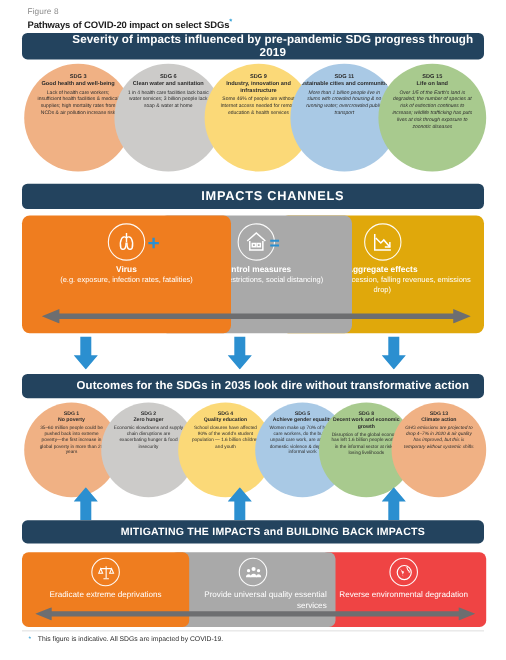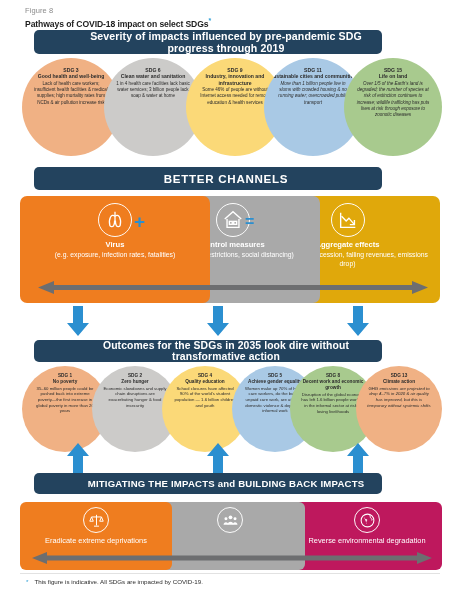--- a/index.html
+++ b/index.html
@@ -17,21 +17,21 @@
     font-size:7.5px; color:#8b8b8b; letter-spacing:.1px;
   }
   .fig-title {
     position:absolute; left:25px; top:17px;
     font-size:8.6px; font-weight:bold; color:#1d1d1d; letter-spacing:-.1px;
   }
   .fig-title .star { color:#2f9fd6; font-size:7px; vertical-align:super; }
 
   
   .bar {
-    position:absolute; left:34px; width:348px;
+    position:absolute; left:20px; width:420px;
     background:#23435e; border-radius:5px;
     color:#fff; text-align:center; font-weight:bold;
     display:flex; align-items:center; justify-content:center;
     letter-spacing:.1px;
     padding-left:36px;
   }
   #bar-severity { top:30px;  height:24px; font-size:10.6px; }
   #bar-channels { top:167px; height:23px; font-size:11.6px; letter-spacing:.7px; }
   #bar-outcomes { top:340px; height:22px; font-size:10.4px; }
   #bar-mitigate { top:473px; height:21px; font-size:9.6px; letter-spacing:.2px; }
@@ -109,39 +109,39 @@
   #c-sdg13 .dsc { font-style:italic; }
 
   
   .bpanel {
     position:absolute; top:502px; height:68px; border-radius:6px;
     display:flex; flex-direction:column; align-items:center;
     padding-top:5px; color:#fff; text-align:right;
   }
   #b-erad  { left:20px;  width:152px; background:#ef7d1f; }
   #b-prov  { left:155px; width:150px; background:#a9a9a9; }
-  #b-rev   { left:292px; width:150px; background:#be185d; }
+  #b-rev   { left:292px; width:150px; background:#ef4444; }
   #b-prov { z-index:2; } #b-rev { z-index:1; } #b-erad { z-index:3; }
   .bpanel .btxt { font-size:7.4px; line-height:1.4; margin-top:3px; padding:0 8px; }
   .bpanel .icon-ring { width:26px; height:26px; }
   .band-arrow2 { position:absolute; left:32px; top:552px; width:400px; height:12px; z-index:6; }
 
   
   .foot { position:absolute; left:26px; top:578px; font-size:6.2px; color:#2b2b2b; }
   .foot .st { color:#2f9fd6; margin-right:6px; }
   .rule { position:absolute; left:20px; top:573px; width:420px; height:1px; background:#e2e2e2; }
 </style>
 </head>
 <body>
 
 <div class="page">
 
   <div class="fig-label">Figure 8</div>
   <div class="fig-title">
-    <span>Pathways of COVID-18 impact on select SDGs</span><span class="star">*</span>
+    <span>Pathways of COVID-20 impact on select SDGs</span><span class="star">*</span>
   </div>
 
   <div class="bar" id="bar-severity">Severity of impacts influenced by pre-pandemic SDG progress through 2019</div>
 
   <div class="circ" id="c-sdg3">
     <div class="num">SDG 3</div>
     <div class="nm">Good health and well-being</div>
     <div class="dsc">Lack of health care workers; insufficient health facilities &amp; medical supplies; high mortality rates from NCDs &amp; air pollution increase risk</div>
   </div>
   <div class="circ" id="c-sdg6">
@@ -158,21 +158,21 @@
     <div class="num">SDG 11</div>
     <div class="nm">Sustainable cities and communities</div>
     <div class="dsc">More than 1 billion people live in slums with crowded housing &amp; no running water; overcrowded public transport</div>
   </div>
   <div class="circ" id="c-sdg15">
     <div class="num">SDG 15</div>
     <div class="nm">Life on land</div>
     <div class="dsc">Over 1/5 of the Earth's land is degraded; the number of species at risk of extinction continues to increase; wildlife trafficking has puts lives at risk through exposure to zoonotic diseases</div>
   </div>
 
-  <div class="bar" id="bar-channels">BETTER CHANNELS</div>
+  <div class="bar" id="bar-channels">IMPACTS CHANNELS</div>
 
   <div class="panel" id="p-aggreg">
     <div class="icon-ring">
       <svg width="22" height="22" viewBox="0 0 24 24" fill="none" stroke="#fff" stroke-width="1.5">
         <polyline points="4,4 4,20 20,20"></polyline>
         <polyline points="5,8 10,13 13,10 19,17"></polyline>
         <polyline points="19,12 19,17 14,17"></polyline>
       </svg>
     </div>
     <div class="ptitle">Aggregate effects</div>
@@ -281,20 +281,21 @@
     <div class="icon-ring">
       <svg width="17" height="17" viewBox="0 0 24 24" fill="#fff">
         <circle cx="12" cy="7.5" r="2.6"></circle>
           <path d="M8 18 c0-2.6 1.8-4.4 4-4.4 s4 1.8 4 4.4z"></path>
         <circle cx="5.6" cy="9.6" r="2.1"></circle>
           <path d="M2.2 18 c0-2.2 1.5-3.7 3.4-3.7 s3.4 1.5 3.4 3.7z"></path>
         <circle cx="18.4" cy="9.6" r="2.1"></circle>
           <path d="M15 18 c0-2.2 1.5-3.7 3.4-3.7 s3.4 1.5 3.4 3.7z"></path>
       </svg>
     </div>
+    <div class="btxt">Provide universal quality essential services</div>
   </div>
 
   <div class="bpanel" id="b-erad">
     <div class="icon-ring">
       <svg width="17" height="17" viewBox="0 0 24 24" fill="none" stroke="#fff" stroke-width="1.4">
         <path d="M12 4 v15"></path>
           <path d="M5 7 h14"></path>
           <path d="M8.5 20 h7"></path>
         <path d="M5 7 L2.5 13 h5z"></path>
           <path d="M19 7 L16.5 13 h5z"></path>

